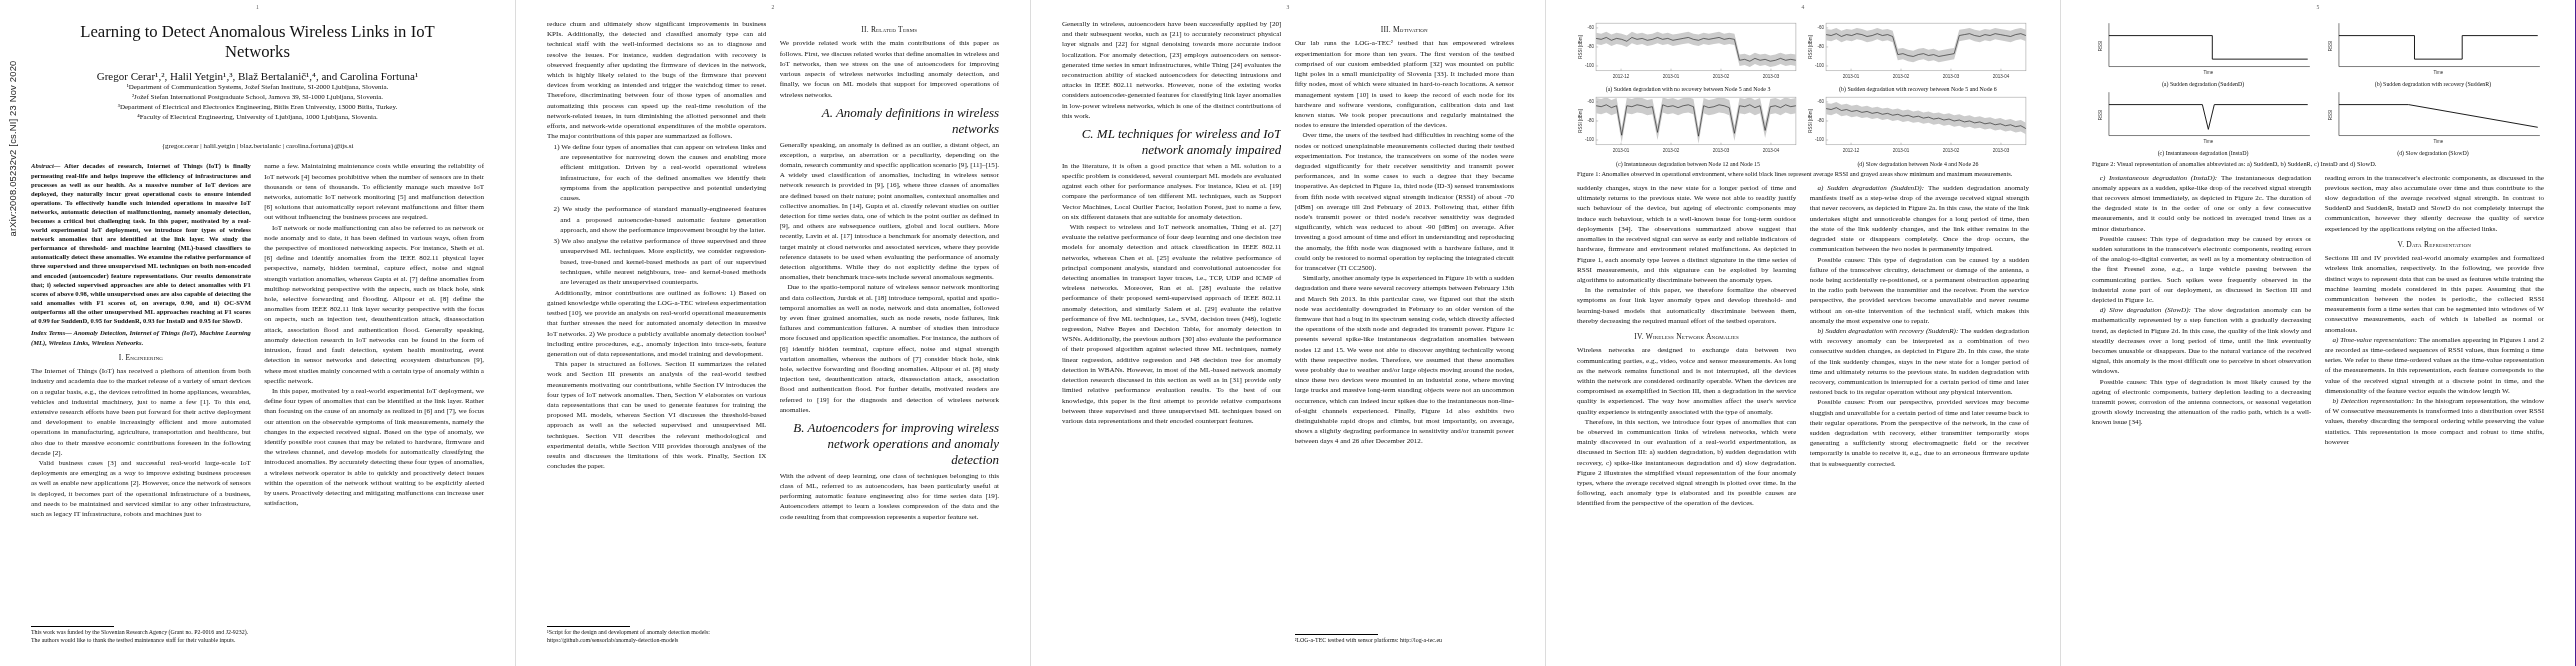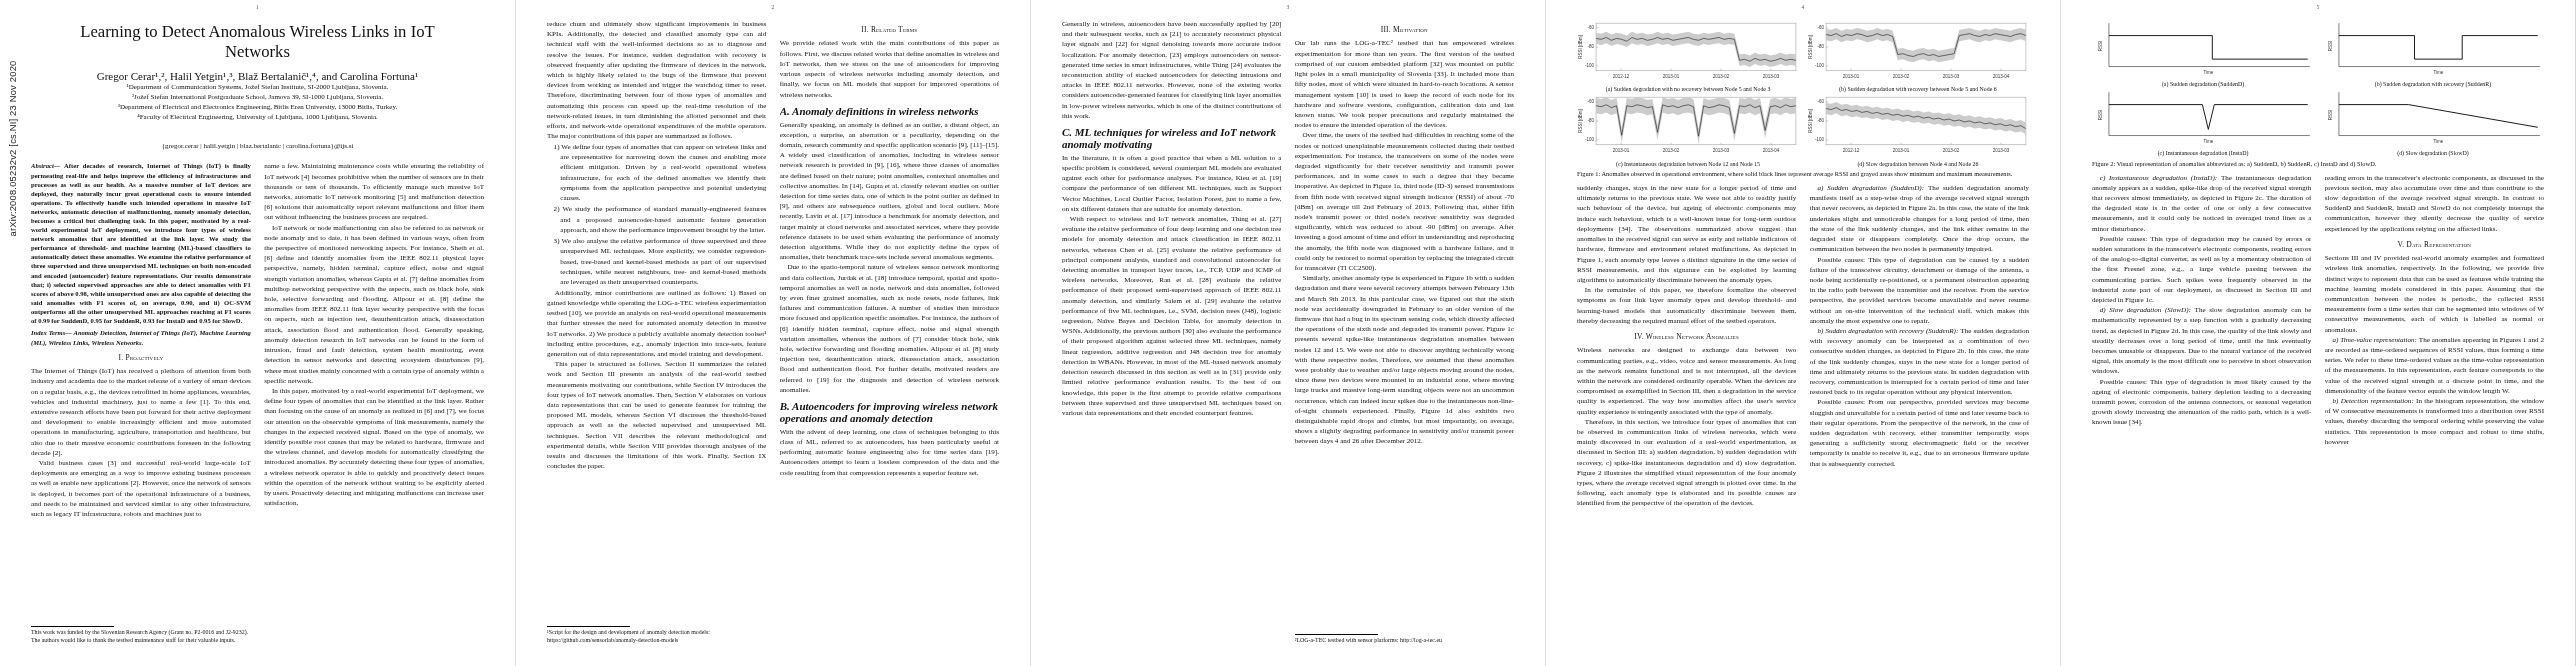--- a/index.html
+++ b/index.html
@@ -1,18 +1,18 @@
 <!DOCTYPE html>
 <html lang="en" style="font-size:9px"><head>
 <meta charset="utf-8">
 <style>
   * { margin:0; padding:0; box-sizing:border-box; }
   html,body { width:2576px; height:667px; }
   body { background:#ffffff; font-family:"Liberation Serif", serif; color:#111; }
-  .canvas { display:flex; width:2576px; height:667px; background:#fde047; }
+  .canvas { display:flex; width:2576px; height:667px; background:#4c1d95; }
   .page { position:relative; width:515px; height:667px; background:#fff; padding:19px 31px 22px;
           display:flex; flex-direction:column; overflow:hidden; }
   .page + .page { border-left:0.6px solid #dcdcdc; }
   .page-num { position:absolute; top:4.4px; left:50%; transform:translateX(-50%);
               font-size:5.6px; color:#555; }
 
   
   .arxiv-strip { position:absolute; top:143px; left:-104px; width:233px; text-align:center;
                  transform:rotate(-90deg); font-family:"Liberation Sans", sans-serif;
                  font-size:9.4px; color:#222; letter-spacing:0.2px; white-space:nowrap; }
@@ -33,21 +33,21 @@
   .para { text-indent:7.8px; }
   .parac { text-indent:0; }
   .runin { text-indent:7.8px; }
   .runin .lead { font-style:italic; }
   .list { padding-left:13.3px; text-indent:-6.7px; margin:0.6px 0; }
   .abstract { font-weight:bold; font-size:6.6px; line-height:1.38; }
   .abstract .lead { font-style:italic; }
   .index-terms { font-weight:bold; font-style:italic; font-size:6.6px; line-height:1.38; margin-top:3.3px; }
   .sec-heading { font-size:7.5px; font-weight:normal; font-variant:small-caps; text-align:center;
                  margin:6.1px 0 4.4px; letter-spacing:0.2px; }
-  .subsec-heading { font-size:11px; font-weight:bold; font-style:italic; margin:5px 0 2.8px; text-align:left; }
+  .subsec-heading { font-size:13px; font-weight:normal; font-style:italic; margin:5px 0 2.8px; text-align:right; }
   .footnote { margin-top:auto; font-size:5.9px; line-height:1.35; text-align:left; padding-top:2.2px; }
   .footnote::before { content:""; display:block; width:83px; border-top:0.6px solid #000; margin-bottom:2.2px; }
 
   
   .figure { margin:1.1px 0 5.6px; }
   .subplots { display:grid; grid-template-columns:1fr 1fr; column-gap:7.8px; row-gap:2.2px; }
   .subplot { text-align:center; }
   .subplot .chart svg { width:100%; height:auto; display:block; }
   .subcap { font-size:5.9px; margin-top:0.6px; }
   .figcap { font-size:6.4px; margin-top:3.9px; text-align:left; }
@@ -75,21 +75,21 @@
       <div class="affil">¹Department of Communication Systems, Jožef Stefan Institute, SI-2000 Ljubljana, Slovenia.</div>
       <div class="affil">²Jožef Stefan International Postgraduate School, Jamova 39, SI-1000 Ljubljana, Slovenia.</div>
       <div class="affil">³Department of Electrical and Electronics Engineering, Bitlis Eren University, 13000 Bitlis, Turkey.</div>
       <div class="affil">⁴Faculty of Electrical Engineering, University of Ljubljana, 1000 Ljubljana, Slovenia.</div>
       <div class="email-line">{gregor.cerar | halil.yetgin | blaz.bertalanic | carolina.fortuna}@ijs.si</div>
     </header>
     <div class="cols">
       <div class="col">
           <p class="blk abstract"><span class="lead">Abstract— </span>After decades of research, Internet of Things (IoT) is finally permeating real-life and helps improve the efficiency of infrastructures and processes as well as our health. As a massive number of IoT devices are deployed, they naturally incur great operational costs to ensure intended operations. To effectively handle such intended operations in massive IoT networks, automatic detection of malfunctioning, namely anomaly detection, becomes a critical but challenging task. In this paper, motivated by a real-world experimental IoT deployment, we introduce four types of wireless network anomalies that are identified at the link layer. We study the performance of threshold- and machine learning (ML)-based classifiers to automatically detect these anomalies. We examine the relative performance of three supervised and three unsupervised ML techniques on both non-encoded and encoded (autoencoder) feature representations. Our results demonstrate that; i) selected supervised approaches are able to detect anomalies with F1 scores of above 0.98, while unsupervised ones are also capable of detecting the said anomalies with F1 scores of, on average, 0.90, and ii) OC-SVM outperforms all the other unsupervised ML approaches reaching at F1 scores of 0.99 for SuddenD, 0.95 for SuddenR, 0.93 for InstaD and 0.95 for SlowD.</p>
           <p class="blk index-terms"><span class="lead">Index Terms— </span>Anomaly Detection, Internet of Things (IoT), Machine Learning (ML), Wireless Links, Wireless Networks.</p>
-          <h2 class="sec-heading">I. Proactively</h2>
+          <h2 class="sec-heading">I. Engineering</h2>
           <p class="blk parac">The Internet of Things (IoT) has received a plethora of attention from both industry and academia due to the market release of a variety of smart devices on a regular basis, e.g., the devices retrofitted in home appliances, wearables, vehicles and industrial machinery, just to name a few [1]. To this end, extensive research efforts have been put forward for their active deployment and development to enable increasingly efficient and more automated operations in manufacturing, agriculture, transportation and healthcare, but also due to their massive economic contributions foreseen in the following decade [2].</p>
           <p class="blk para">Valid business cases [3] and successful real-world large-scale IoT deployments are emerging as a way to improve existing business processes as well as enable new applications [2]. However, once the network of sensors is deployed, it becomes part of the operational infrastructure of a business, and needs to be maintained and serviced similar to any other infrastructure, such as legacy IT infrastructure, robots and machines just to</p>
           <div class="footnote">This work was funded by the Slovenian Research Agency (Grant no. P2-0016 and J2-9232). The authors would like to thank the testbed maintenance staff for their valuable inputs.</div>
         </div>
       <div class="col">
           <p class="blk parac">name a few. Maintaining maintenance costs while ensuring the reliability of IoT network [4] becomes prohibitive when the number of sensors are in their thousands or tens of thousands. To efficiently manage such massive IoT networks, automatic IoT network monitoring [5] and malfunction detection [6] solutions that automatically report relevant malfunctions and filter them out without influencing the business process are required.</p>
           <p class="blk para">IoT network or node malfunctioning can also be referred to as network or node anomaly and to date, it has been defined in various ways, often from the perspective of monitored networking aspects. For instance, Sheth et al. [6] define and identify anomalies from the IEEE 802.11 physical layer perspective, namely, hidden terminal, capture effect, noise and signal strength variation anomalies, whereas Gupta et al. [7] define anomalies from multihop networking perspective with the aspects, such as black hole, sink hole, selective forwarding and flooding. Alipour et al. [8] define the anomalies from IEEE 802.11 link layer security perspective with the focus on aspects, such as injection test, deauthentication attack, disassociation attack, association flood and authentication flood. Generally speaking, anomaly detection research in IoT networks can be found in the form of intrusion, fraud and fault detection, system health monitoring, event detection in sensor networks and detecting ecosystem disturbances [9], where most studies mainly concerned with a certain type of anomaly within a specific network.</p>
           <p class="blk para">In this paper, motivated by a real-world experimental IoT deployment, we define four types of anomalies that can be identified at the link layer. Rather than focusing on the cause of an anomaly as realized in [6] and [7], we focus our attention on the observable symptoms of link measurements, namely the changes in the expected received signal. Based on the type of anomaly, we identify possible root causes that may be related to hardware, firmware and the wireless channel, and develop models for automatically classifying the introduced anomalies. By accurately detecting these four types of anomalies, a wireless network operator is able to quickly and proactively detect issues within the operation of the network without waiting to be explicitly alerted by users. Proactively detecting and mitigating malfunctions can increase user satisfaction,</p>
         </div>
     </div>
@@ -117,21 +117,21 @@
           <p class="blk parac">With the advent of deep learning, one class of techniques belonging to this class of ML, referred to as autoencoders, has been particularly useful at performing automatic feature engineering also for time series data [19]. Autoencoders attempt to learn a lossless compression of the data and the code resulting from that compression represents a superior feature set.</p>
         </div>
     </div>
   </section>
 
   <section class="page">
     <div class="page-num">3</div>
     <div class="cols">
       <div class="col">
           <p class="blk parac">Generally in wireless, autoencoders have been successfully applied by [20] and their subsequent works, such as [21] to accurately reconstruct physical layer signals and [22] for signal denoising towards more accurate indoor localization. For anomaly detection, [23] employs autoencoders on sensor-generated time series in smart infrastructures, while Thing [24] evaluates the reconstruction ability of stacked autoencoders for detecting intrusions and attacks in IEEE 802.11 networks. However, none of the existing works considers autoencoder-generated features for classifying link layer anomalies in low-power wireless networks, which is one of the distinct contributions of this work.</p>
-          <h3 class="subsec-heading">C. ML techniques for wireless and IoT network anomaly motivating</h3>
+          <h3 class="subsec-heading">C. ML techniques for wireless and IoT network anomaly impaired</h3>
           <p class="blk parac">In the literature, it is often a good practice that when a ML solution to a specific problem is considered, several counterpart ML models are evaluated against each other for performance analyses. For instance, Kieu et al. [19] compare the performance of ten different ML techniques, such as Support Vector Machines, Local Outlier Factor, Isolation Forest, just to name a few, on six different datasets that are suitable for anomaly detection.</p>
           <p class="blk para">With respect to wireless and IoT network anomalies, Thing et al. [27] evaluate the relative performance of four deep learning and one decision tree models for anomaly detection and attack classification in IEEE 802.11 networks, whereas Chen et al. [25] evaluate the relative performance of principal component analysis, standard and convolutional autoencoder for detecting anomalies in transport layer traces, i.e., TCP, UDP and ICMP of wireless networks. Moreover, Ran et al. [28] evaluate the relative performance of their proposed semi-supervised approach of IEEE 802.11 anomaly detection, and similarly Salem et al. [29] evaluate the relative performance of five ML techniques, i.e., SVM, decision trees (J48), logistic regression, Naïve Bayes and Decision Table, for anomaly detection in WSNs. Additionally, the previous authors [30] also evaluate the performance of their proposed algorithm against selected three ML techniques, namely linear regression, additive regression and J48 decision tree for anomaly detection in WBANs. However, in most of the ML-based network anomaly detection research discussed in this section as well as in [31] provide only limited relative performance evaluation results. To the best of our knowledge, this paper is the first attempt to provide relative comparisons between three supervised and three unsupervised ML techniques based on various data representations and their encoded counterpart features.</p>
         </div>
       <div class="col">
           <h2 class="sec-heading">III. Motivation</h2>
           <p class="blk parac">Our lab runs the LOG-a-TEC² testbed that has empowered wireless experimentation for more than ten years. The first version of the testbed comprised of our custom embedded platform [32] was mounted on public light poles in a small municipality of Slovenia [33]. It included more than fifty nodes, most of which were situated in hard-to-reach locations. A sensor management system [10] is used to keep the record of each node for its hardware and software versions, configuration, calibration data and last known status. We took proper precautions and regularly maintained the nodes to ensure the intended operation of the devices.</p>
           <p class="blk para">Over time, the users of the testbed had difficulties in reaching some of the nodes or noticed unexplainable measurements collected during their testbed experimentation. For instance, the transceivers on some of the nodes were degraded significantly for their receiver sensitivity and transmit power performances, and in some cases to such a degree that they became inoperative. As depicted in Figure 1a, third node (ID-3) sensed transmissions from fifth node with received signal strength indicator (RSSI) of about -70 [dBm] on average till 2nd February of 2013. Following that, either fifth node's transmit power or third node's receiver sensitivity was degraded significantly, which was reduced to about -90 [dBm] on average. After investing a good amount of time and effort in understanding and reproducing the anomaly, the fifth node was diagnosed with a hardware failure, and it could only be restored to normal operation by replacing the integrated circuit for transceiver (TI CC2500).</p>
           <p class="blk para">Similarly, another anomaly type is experienced in Figure 1b with a sudden degradation and there were several recovery attempts between February 13th and March 9th 2013. In this particular case, we figured out that the sixth node was accidentally downgraded in February to an older version of the firmware that had a bug in its spectrum sensing code, which directly affected the operations of the sixth node and degraded its transmit power. Figure 1c presents several spike-like instantaneous degradation anomalies between nodes 12 and 15. We were not able to discover anything technically wrong with these respective nodes. Therefore, we assumed that these anomalies were probably due to weather and/or large objects moving around the nodes, since these two devices were mounted in an industrial zone, where moving large trucks and massive long-term standing objects were not an uncommon occurrence, which can indeed incur spikes due to the instantaneous non-line-of-sight channels experienced. Finally, Figure 1d also exhibits two distinguishable rapid drops and climbs, but most importantly, on average, shows a slightly degrading performance in sensitivity and/or transmit power between days 4 and 26 after December 2012.</p>
           <div class="footnote">²LOG-a-TEC testbed with sensor platforms: http://log-a-tec.eu</div>
         </div>

